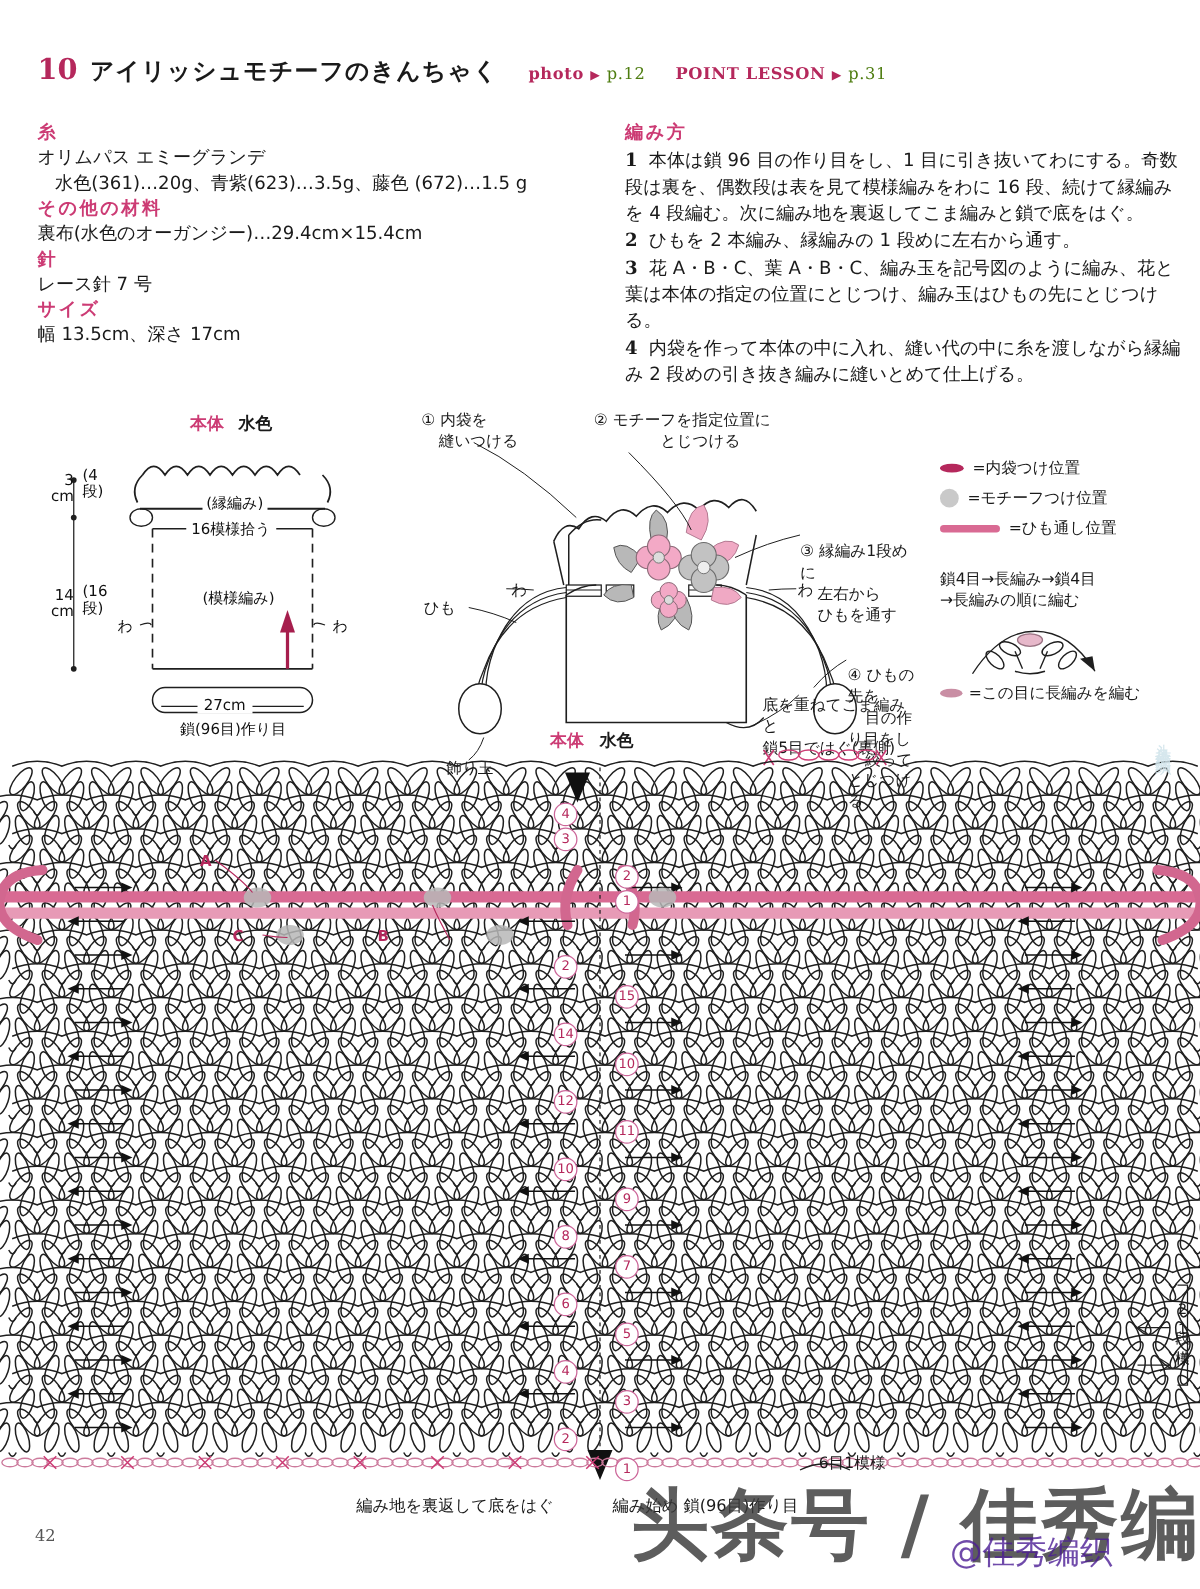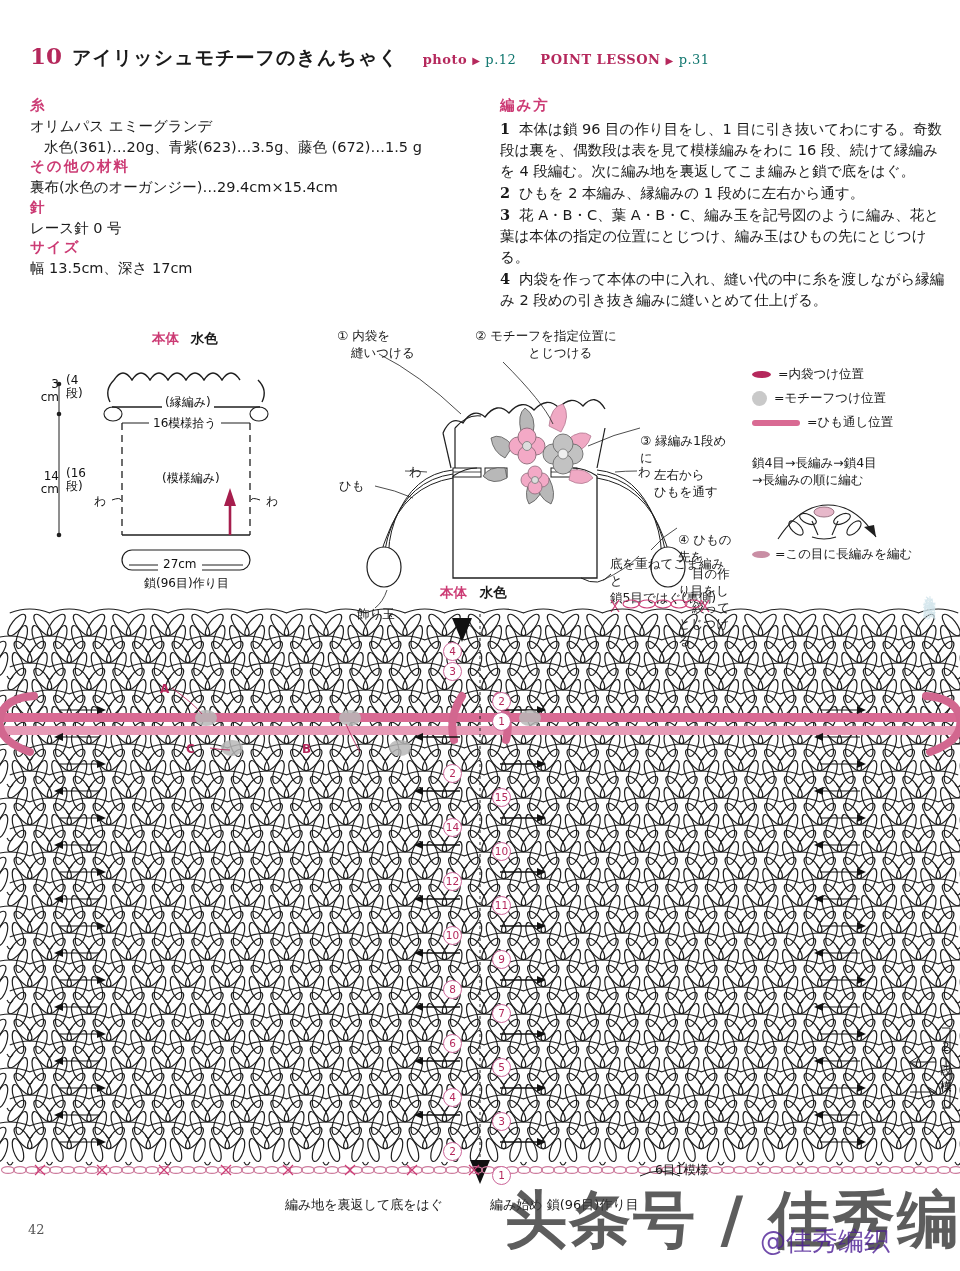--- a/index.html
+++ b/index.html
@@ -8,21 +8,21 @@
     font-family:"DejaVu Sans","Liberation Sans",sans-serif;
     color:#1a1a1a;
   }
   .abs{position:absolute;}
 
   
   #header{left:30px;top:42px;width:900px;height:30px;display:flex;align-items:baseline;gap:10px;}
   #patt-num{font-family:"DejaVu Serif","Liberation Serif",serif;font-size:23px;font-weight:bold;color:#b5285c;}
   #patt-title{font-size:19px;font-weight:bold;letter-spacing:1px;color:#1a1a1a;}
   .ref{font-family:"DejaVu Serif","Liberation Serif",serif;font-size:13px;color:#b5285c;font-weight:bold;letter-spacing:.5px;margin-left:14px;}
-  .ref .pg{color:#0f766e;font-weight:normal;}
+  .ref .pg{color:#4d7c0f;font-weight:normal;}
   .tri{color:#b5285c;font-size:10px;}
 
   
   #col-left{left:30px;top:96px;width:450px;}
   #col-right{left:500px;top:96px;width:445px;}
   .sec-h{color:#cc3b74;font-weight:bold;font-size:14.5px;letter-spacing:2px;margin:0 0 1px 0;}
   .tx{font-size:14.5px;line-height:1.42;margin:0;}
   .tx.ind{text-indent:14px;}
   .step{font-size:14.5px;line-height:1.45;margin:0;text-indent:0;}
   .step b{font-family:"DejaVu Serif","Liberation Serif",serif;margin-right:9px;}
@@ -91,21 +91,21 @@
   </span>
 </div>
 
 <div class="abs" id="col-left">
   <p class="sec-h">糸</p>
   <p class="tx">オリムパス エミーグランデ</p>
   <p class="tx ind">水色(361)…20g、青紫(623)…3.5g、藤色 (672)…1.5 g</p>
   <p class="sec-h">その他の材料</p>
   <p class="tx">裏布(水色のオーガンジー)…29.4cm×15.4cm</p>
   <p class="sec-h">針</p>
-  <p class="tx">レース針 0 号</p>
+  <p class="tx">レース針 7 号</p>
   <p class="sec-h">サイズ</p>
   <p class="tx">幅 13.5cm、深さ 17cm</p>
 </div>
 
 <div class="abs" id="col-right">
   <p class="sec-h">編み方</p>
   <p class="step"><b>1</b><span>本体は鎖 96 目の作り目をし、1 目に引き抜いてわにする。奇数段は裏を、偶数段は表を見て模様編みをわに 16 段、続けて縁編みを 4 段編む。次に編み地を裏返してこま編みと鎖で底をはぐ。</span></p>
   <p class="step"><b>2</b><span>ひもを 2 本編み、縁編みの 1 段めに左右から通す。</span></p>
   <p class="step"><b>3</b><span>花 A・B・C、葉 A・B・C、編み玉を記号図のように編み、花と葉は本体の指定の位置にとじつけ、編み玉はひもの先にとじつける。</span></p>
   <p class="step"><b>4</b><span>内袋を作って本体の中に入れ、縫い代の中に糸を渡しながら縁編み 2 段めの引き抜き編みに縫いとめて仕上げる。</span></p>

